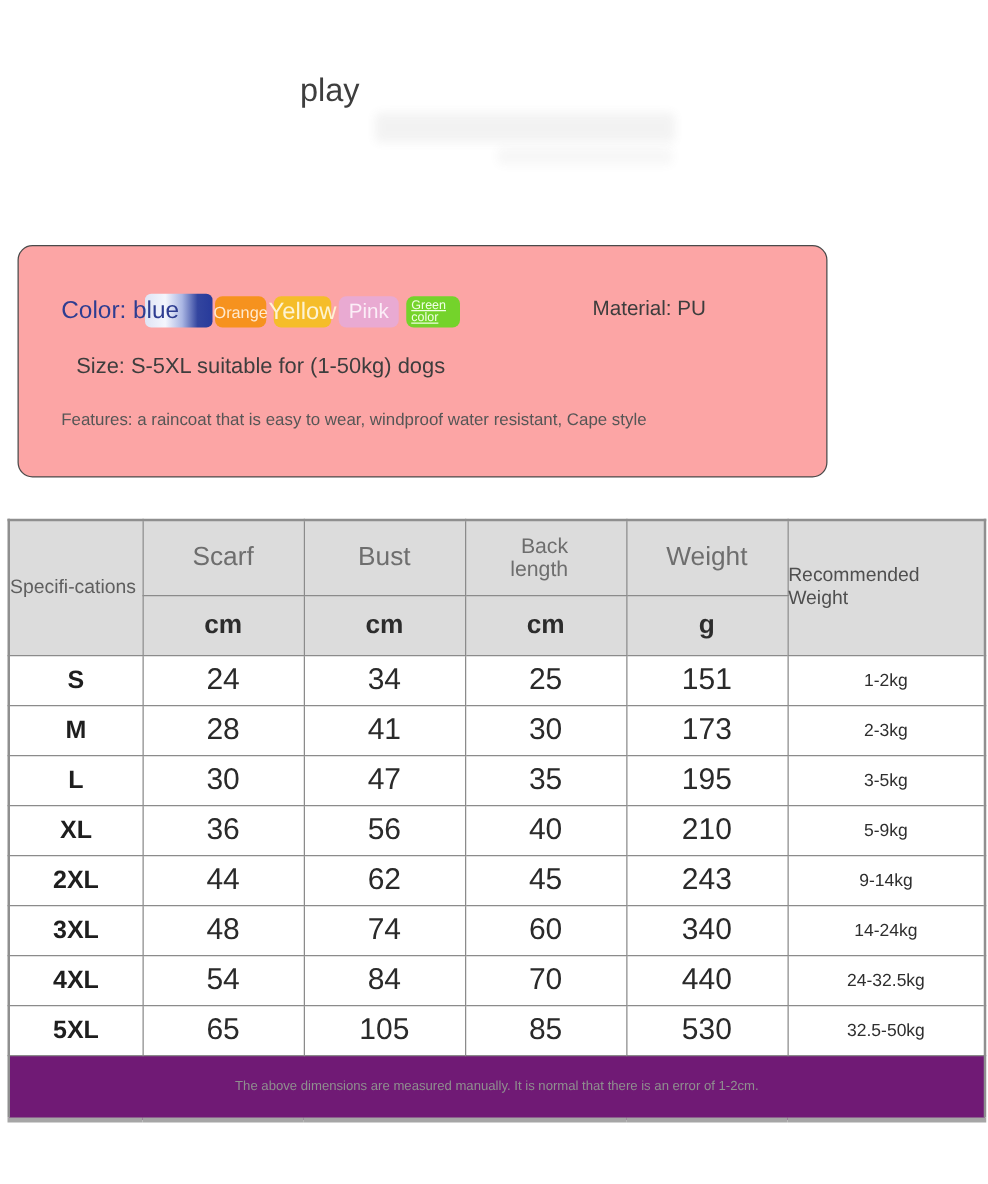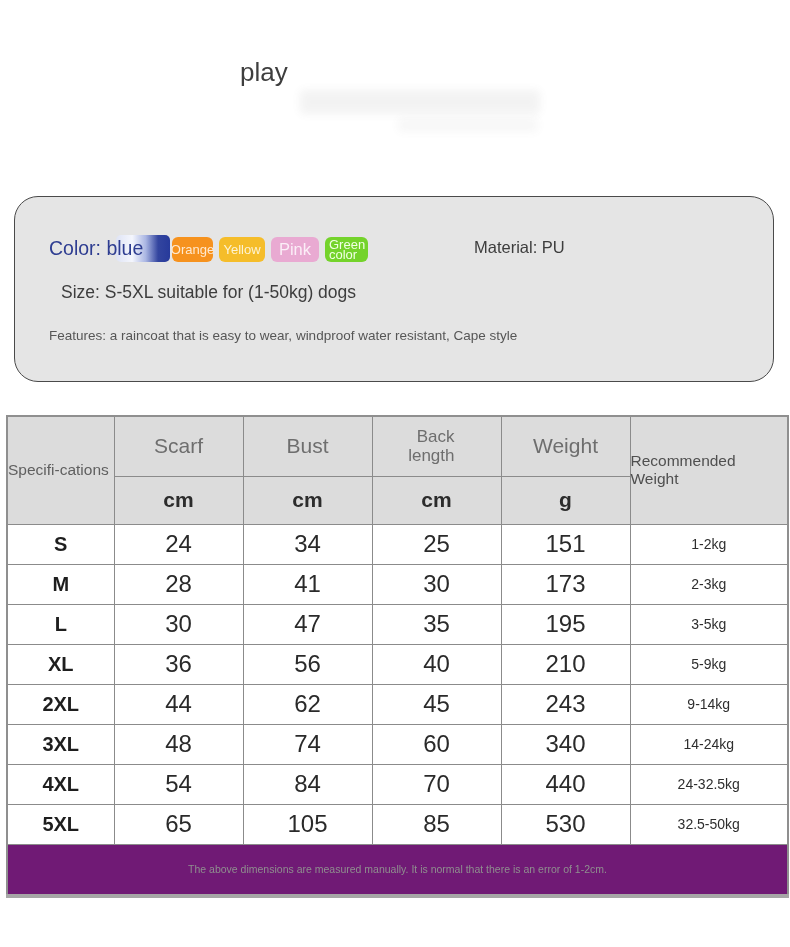--- a/index.html
+++ b/index.html
@@ -20,22 +20,22 @@
     text-align:center;font-size:16px;letter-spacing:.8px;color:#a3a3a3;
   }
   .ghost{
     position:absolute;background:#6a6a6a;opacity:.08;filter:blur(4px);
     border-radius:4px;
   }
   .ghost.g1{left:300px;top:90px;width:240px;height:24px;}
   .ghost.g2{left:398px;top:118px;width:140px;height:14px;opacity:.05;}
   
   .card{
-    position:absolute;left:14px;top:196px;width:760px;height:186px;
-    border:1.5px solid #4a4a4a;border-radius:24px;background:#e5e5e5;
+    position:absolute;left:14px;top:196px;width:648px;height:186px;
+    border:1.5px solid #4a4a4a;border-radius:12px;background:#fca5a5;
     box-sizing:border-box;
   }
   .color-label{
     position:absolute;left:34px;top:40px;
     font-size:19.5px;color:#2e3d91;z-index:2;
   }
   .swatch-blue{
     position:absolute;left:101px;top:38px;width:54px;height:27px;
     border-radius:5px;z-index:1;
     background:linear-gradient(to right,#dfe4f5 0%,#f4f6fd 30%,#aab6e3 55%,#33459f 78%,#273a9b 100%);
@@ -43,24 +43,24 @@
   .badges{
     position:absolute;left:157px;top:40px;height:25px;
     display:flex;gap:6px;align-items:center;z-index:2;
   }
   .badge{
     border-radius:6px;color:rgba(255,255,255,.92);
     display:flex;align-items:center;justify-content:center;
     height:25px;box-sizing:border-box;text-align:left;
   }
   .badge.orange{width:41px;background:#f6921e;font-size:13px;color:#ffe9cf;}
-  .badge.yellow{width:46px;background:#f5bd2a;font-size:13px;color:#fdf3d3;}
+  .badge.yellow{width:46px;background:#f5bd2a;font-size:19px;color:#fdf3d3;}
   .badge.pink{width:48px;background:#e9aad2;font-size:16.5px;color:#fbeef7;}
-  .badge.green{width:43px;background:#74d32b;font-size:13px;line-height:10px;
-    color:#f0ffe4;padding:2px 4px;justify-content:flex-start;}
+  .badge.green{width:43px;background:#74d32b;font-size:10px;line-height:10px;
+    color:#f0ffe4;padding:2px 4px;justify-content:flex-start;text-decoration:underline;}
   .material{position:absolute;left:459px;top:41px;font-size:16.5px;color:#3d3d3d;}
   .size-line{position:absolute;left:34px;top:85px;font-size:17.5px;color:#3d3d3d;margin-left:12px;}
   .item-no{position:absolute;left:459px;top:89px;font-size:15px;color:#3d3d3d;}
   .features{position:absolute;left:34px;top:131px;font-size:13.5px;color:#565656;}
   
   table.size-table{
     position:absolute;left:6px;top:415px;width:781px;
     border-collapse:collapse;table-layout:fixed;
     border:2px solid #8f8f8f;border-bottom:4px solid #a6a6a6;
   }

